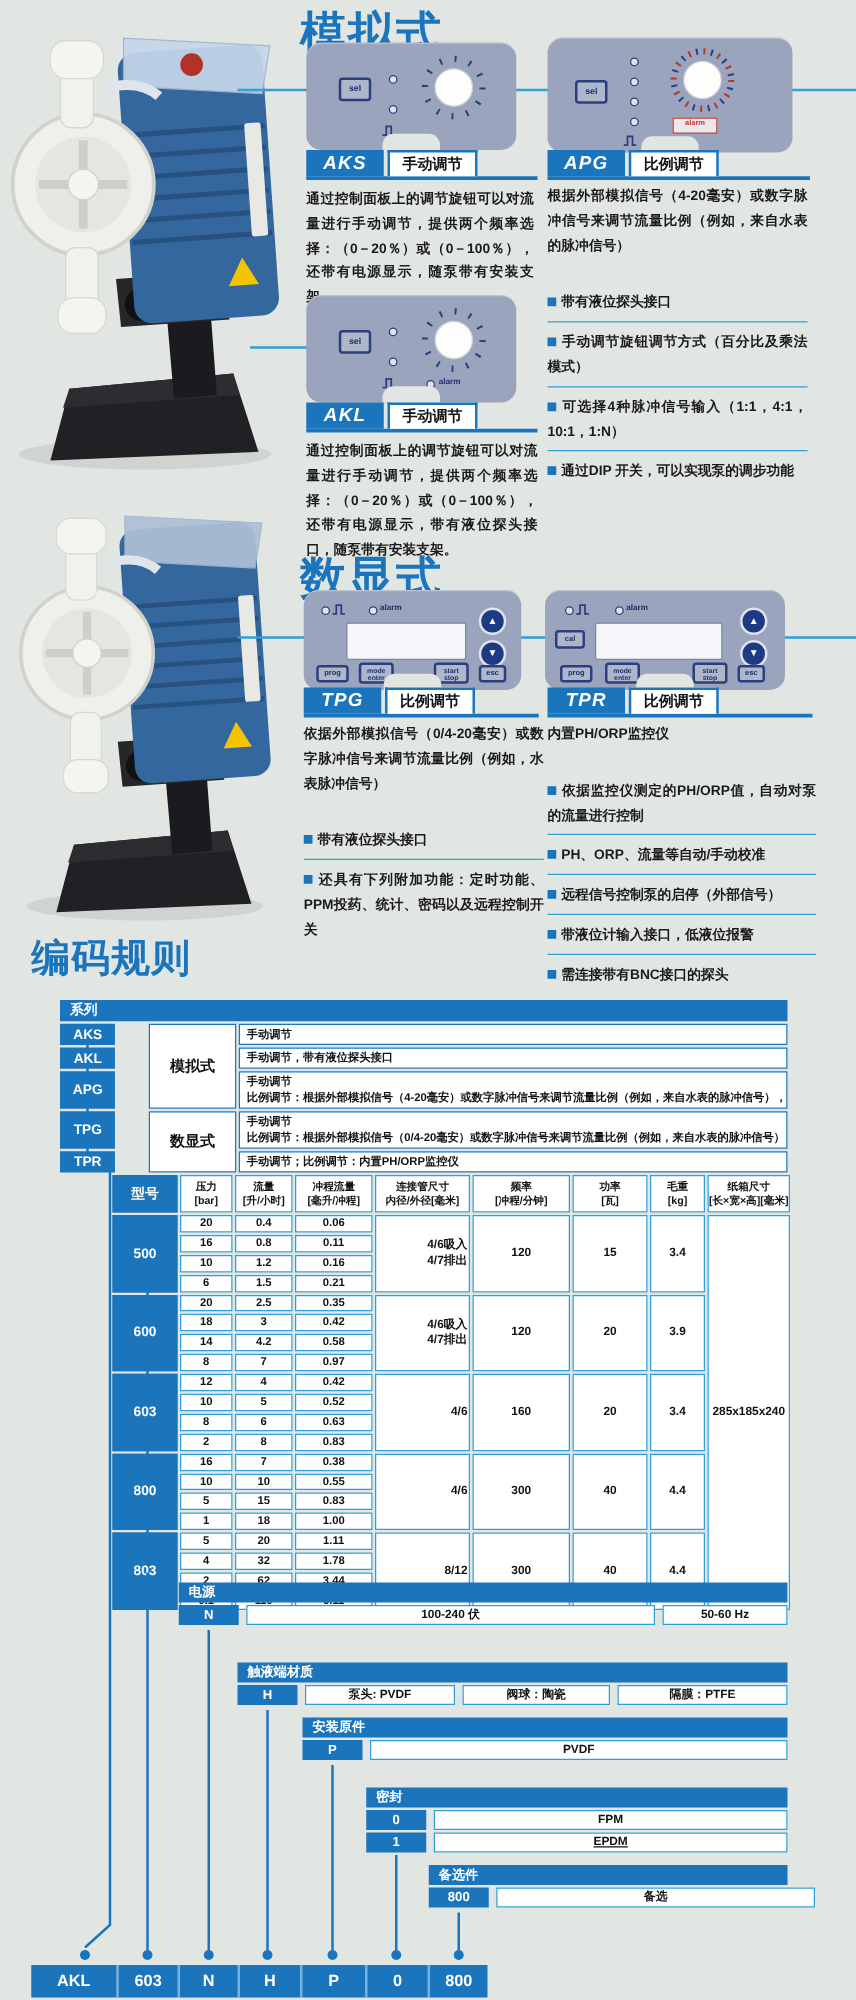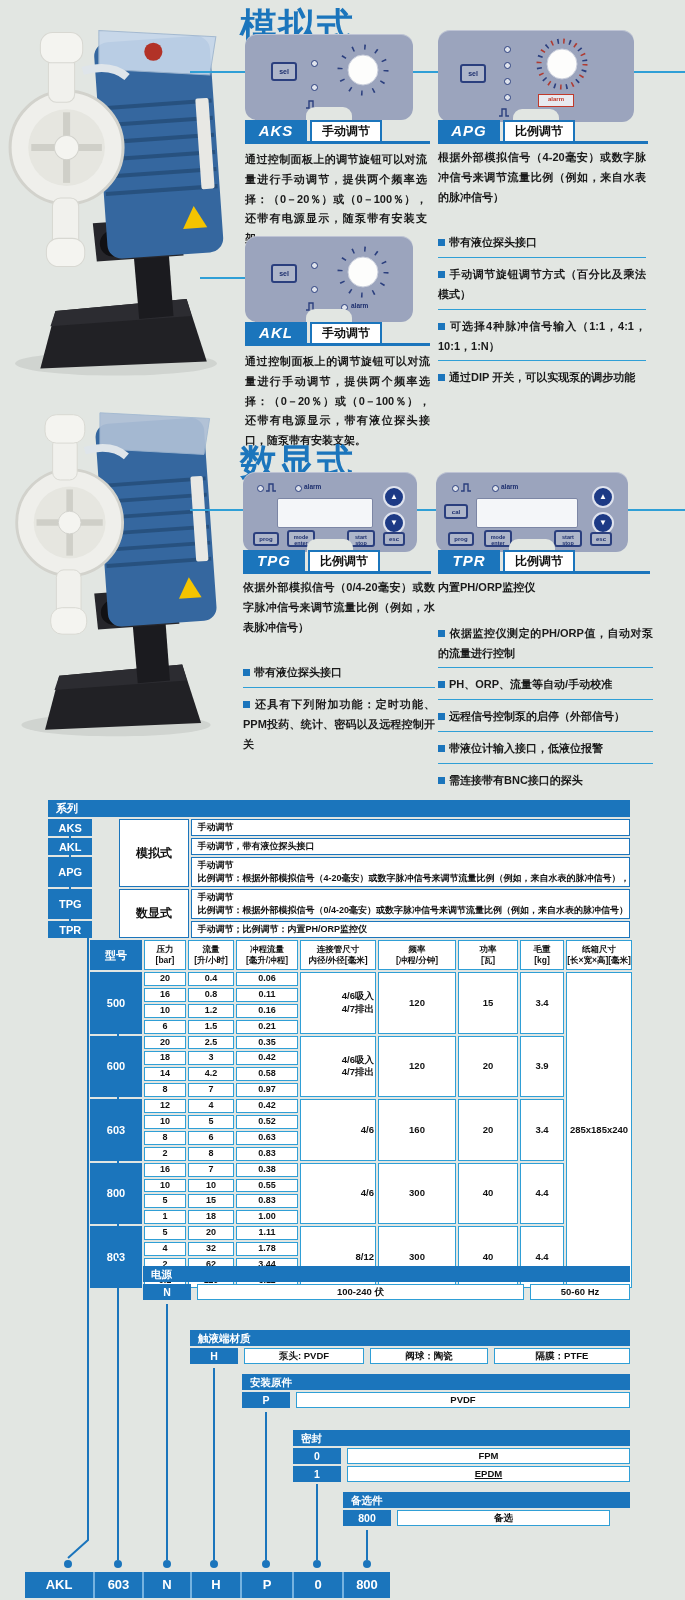--- a/index.html
+++ b/index.html
@@ -307,20 +307,21 @@
     <span>内置PH/ORP监控仪</span>
     <div class="bullets">
       <div class="bullet u"><span class="sq"></span><span>依据监控仪测定的PH/ORP值，自动对泵的流量进行控制</span></div>
       <div class="bullet u"><span class="sq"></span><span>PH、ORP、流量等自动/手动校准</span></div>
       <div class="bullet u"><span class="sq"></span><span>远程信号控制泵的启停（外部信号）</span></div>
       <div class="bullet u"><span class="sq"></span><span>带液位计输入接口，低液位报警</span></div>
       <div class="bullet"><span class="sq"></span><span>需连接带有BNC接口的探头</span></div>
     </div>
   </div>
 
+  <h1 class="abs" style="left:25px;top:746px;font-size:31px;">编码规则</h1>
 
   <div class="vjoin" style="left:69px;top:820px;height:112px;"></div>
   <div class="vjoin" style="left:117px;top:975px;height:276px;"></div>
 
   <div class="series-h">系列</div>
   <table class="series">
     <colgroup>
         <col style="width:44px">
         <col style="width:22px">
         <col style="width:70px">
@@ -544,21 +545,21 @@
   <div class="valbox" style="left:296px;top:1392px;width:334px;">PVDF</div>
 
   <div class="sub-h" style="left:293px;top:1430px;width:337px;">密封</div>
   <div class="codebox" style="left:293px;top:1448px;width:48px;">0</div>
   <div class="valbox" style="left:347px;top:1448px;width:283px;">FPM</div>
   <div class="codebox" style="left:293px;top:1466px;width:48px;">1</div>
   <div class="valbox" style="left:347px;top:1466px;width:283px;text-decoration:underline;">EPDM</div>
 
   <div class="sub-h" style="left:343px;top:1492px;width:287px;">备选件</div>
   <div class="codebox" style="left:343px;top:1510px;width:48px;">800</div>
-  <div class="valbox" style="left:397px;top:1510px;width:213px;">备选</div>
+  <div class="valbox" style="left:397px;top:1510px;width:255px;">备选</div>
 
   <svg class="connect" width="685" height="700" viewBox="0 0 685 700">
     <g stroke="#1b75bc" stroke-width="2" fill="none">
       <polyline points="88,36 88,640 68,658"></polyline>
       <line x1="118" y1="358" x2="118" y2="660"></line>
       <line x1="167" y1="404" x2="167" y2="660"></line>
       <line x1="214" y1="468" x2="214" y2="660"></line>
       <line x1="266" y1="512" x2="266" y2="660"></line>
       <line x1="317" y1="584" x2="317" y2="660"></line>
       <line x1="367" y1="630" x2="367" y2="660"></line>

